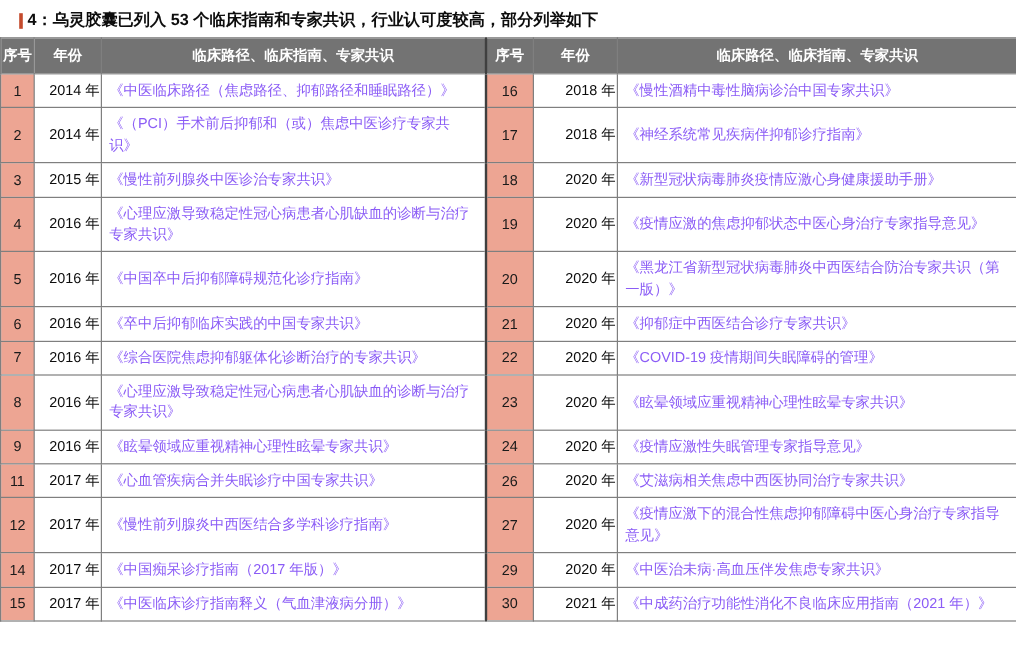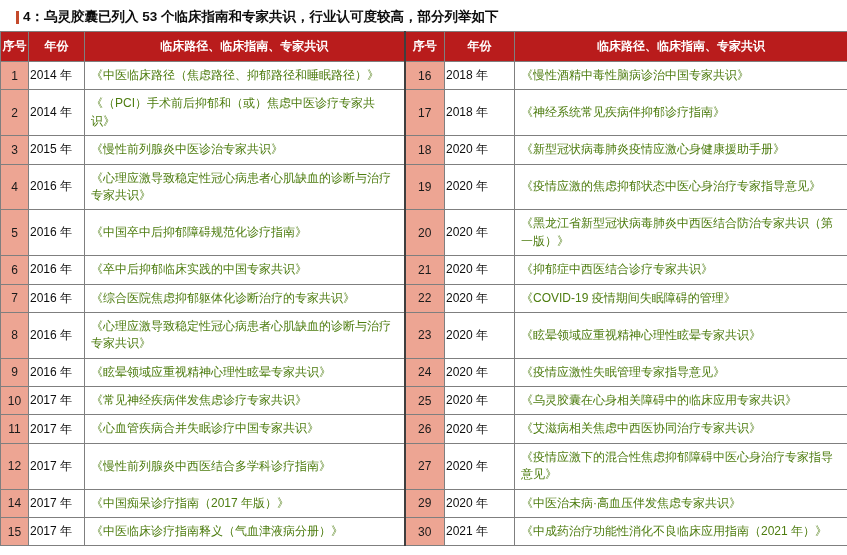--- a/index.html
+++ b/index.html
@@ -33,44 +33,44 @@
     border-collapse: collapse;
     table-layout: fixed;
   }
   .guideline-table th, .guideline-table td {
     border: 1px solid #7F7F7F;
     font-size: 12px;
     vertical-align: middle;
     overflow: hidden;
   }
   .guideline-table thead th {
-    background: #b91c1c;
+    background: #737373;
     color: #ffffff;
     font-weight: bold;
     padding: 6px 1px;
     text-align: center;
     white-space: nowrap;
   }
   .c-no {
     background: #EDA593;
     text-align: center;
     padding: 5px 1px;
     color: #1a1a1a;
   }
   .c-year {
-    text-align: left;
+    text-align: right;
     padding: 5px 1px;
     white-space: nowrap;
     color: #0d0d0d;
   }
   .c-title {
     text-align: left;
     padding: 5px 6px;
     line-height: 1.45;
-    color: #4d7c0f;
+    color: #8b5cf6;
   }
   .c-div { border-left: 2px solid #3F3F3F !important; }
   .source-note {
     position: absolute; top: 560px; left: 0;
     font-size: 14px;
     color: #1f1f1f;
     white-space: nowrap;
     font-family: Liberation Serif, serif;
   }
 </style>
@@ -168,28 +168,20 @@
       </tr>
       <tr>
         <td class="c-no">9</td>
         <td class="c-year">2016 年</td>
         <td class="c-title">《眩晕领域应重视精神心理性眩晕专家共识》</td>
         <td class="c-no c-div">24</td>
         <td class="c-year">2020 年</td>
         <td class="c-title">《疫情应激性失眠管理专家指导意见》</td>
       </tr>
       <tr>
-        <td class="c-no">10</td>
-        <td class="c-year">2017 年</td>
-        <td class="c-title">《常见神经疾病伴发焦虑诊疗专家共识》</td>
-        <td class="c-no c-div">25</td>
-        <td class="c-year">2020 年</td>
-        <td class="c-title">《乌灵胶囊在心身相关障碍中的临床应用专家共识》</td>
-      </tr>
-      <tr>
         <td class="c-no">11</td>
         <td class="c-year">2017 年</td>
         <td class="c-title">《心血管疾病合并失眠诊疗中国专家共识》</td>
         <td class="c-no c-div">26</td>
         <td class="c-year">2020 年</td>
         <td class="c-title">《艾滋病相关焦虑中西医协同治疗专家共识》</td>
       </tr>
       <tr>
         <td class="c-no">12</td>
         <td class="c-year">2017 年</td>

